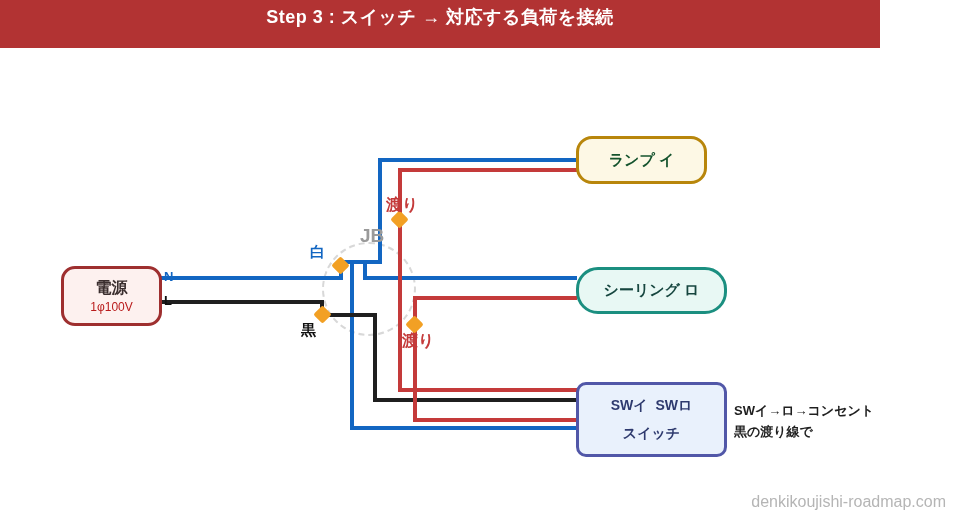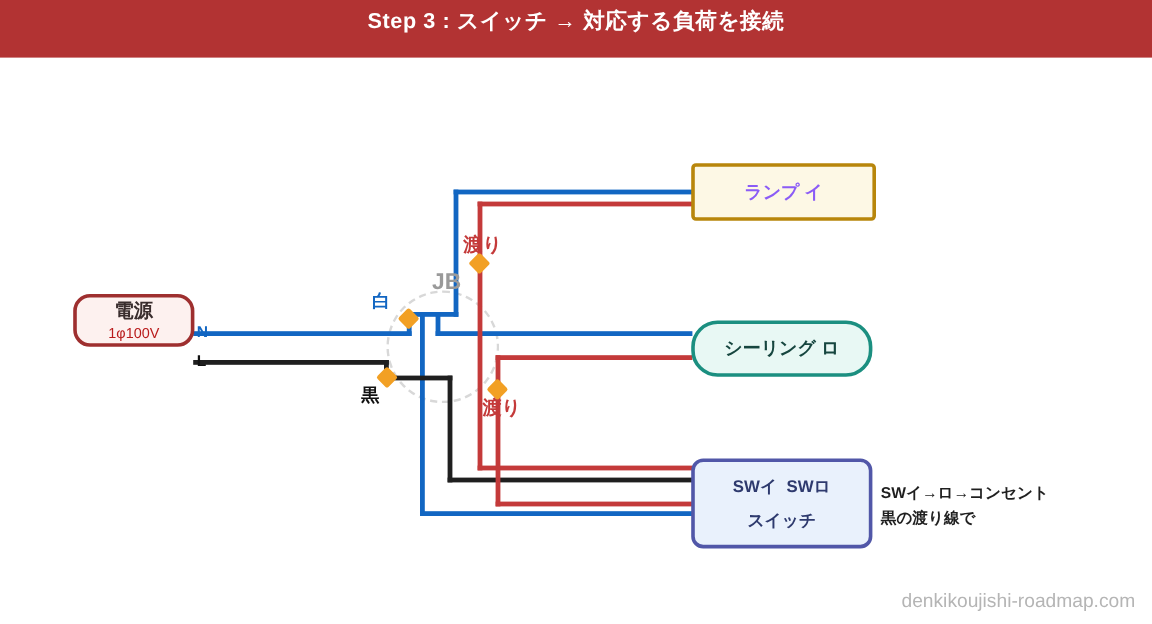--- a/index.html
+++ b/index.html
@@ -5,44 +5,44 @@
   :root{
     --header-bg:#b23333; --wire-blue:#1266c2; --wire-red:#c43a3a; --wire-black:#1f1f1f;
     --junction-orange:#f2a024; --power-border:#9e2f2f; --power-bg:#fdf1ef;
     --lamp-border:#b8860b; --lamp-bg:#fdf8e5; --ceiling-border:#1b8f80; --ceiling-bg:#e8f8f4;
     --sw-border:#5157a8; --sw-bg:#e9f1fc;
   }
   html,body{margin:0;padding:0;}
   .stage{position:relative;width:960px;height:520px;background:#ffffff;overflow:hidden;
          font-family:"Liberation Sans","DejaVu Sans",sans-serif;}
   
-  .hdr{position:absolute;left:0;top:0;width:960px;height:48px;background:var(--header-bg);
+  .hdr{position:absolute;left:0;top:0;width:880px;height:48px;background:var(--header-bg);
        color:#fff;text-align:center;}
   .hdr-title{font-size:18px;font-weight:bold;padding-top:5px;letter-spacing:.5px;}
   .hdr-sub{font-size:12px;font-weight:bold;margin-top:18px;opacity:.96;}
   
   .wire{position:absolute;}
   .wire.h{height:4px;} .wire.v{width:4px;}
   .wire.blue{background:var(--wire-blue);} .wire.red{background:var(--wire-red);}
   .wire.black{background:var(--wire-black);}
   
   .jb-circle{position:absolute;left:322px;top:242px;width:94px;height:94px;border:2px dashed #d8d8d8;
              border-radius:50%;box-sizing:border-box;}
   
   .diamond{position:absolute;width:13px;height:13px;background:var(--junction-orange);
            transform:rotate(45deg);border-radius:2px;}
   
   .node-box{position:absolute;box-sizing:border-box;display:flex;flex-direction:column;
             align-items:center;justify-content:center;text-align:center;}
-  .power-box{left:61px;top:245px;width:101px;height:44px;border:3px solid var(--power-border);
+  .power-box{left:61px;top:266px;width:101px;height:60px;border:3px solid var(--power-border);
              background:var(--power-bg);border-radius:14px;}
   .power-title{font-size:16px;font-weight:bold;color:#3a2e2e;}
   .power-volt{font-size:12px;color:#b91c1c;margin-top:1px;}
-  .lamp-box{left:576px;top:136px;width:154px;height:48px;border:3px solid var(--lamp-border);
-            background:var(--lamp-bg);border-radius:4px;font-size:15px;font-weight:bold;color:#8b5cf6;}
+  .lamp-box{left:576px;top:136px;width:131px;height:48px;border:3px solid var(--lamp-border);
+            background:var(--lamp-bg);border-radius:16px;font-size:15px;font-weight:bold;color:#14532d;}
   .ceiling-box{left:576px;top:267px;width:151px;height:47px;border:3px solid var(--ceiling-border);
                background:var(--ceiling-bg);border-radius:22px;font-size:15px;font-weight:bold;color:#16463f;justify-content:center;}
   .sw-box{left:576px;top:382px;width:151px;height:75px;border:3px solid var(--sw-border);
           background:var(--sw-bg);border-radius:10px;font-size:14px;font-weight:bold;color:#2e3a6e;}
   .sw-box .ln1{white-space:pre;}
   .sw-box .ln2{margin-top:10px;}
   
   .lbl{position:absolute;font-weight:bold;line-height:1;}
   .lbl-n{left:164px;top:270px;font-size:13px;color:var(--wire-blue);}
   .lbl-l{left:164px;top:294px;font-size:13px;color:#111;}

